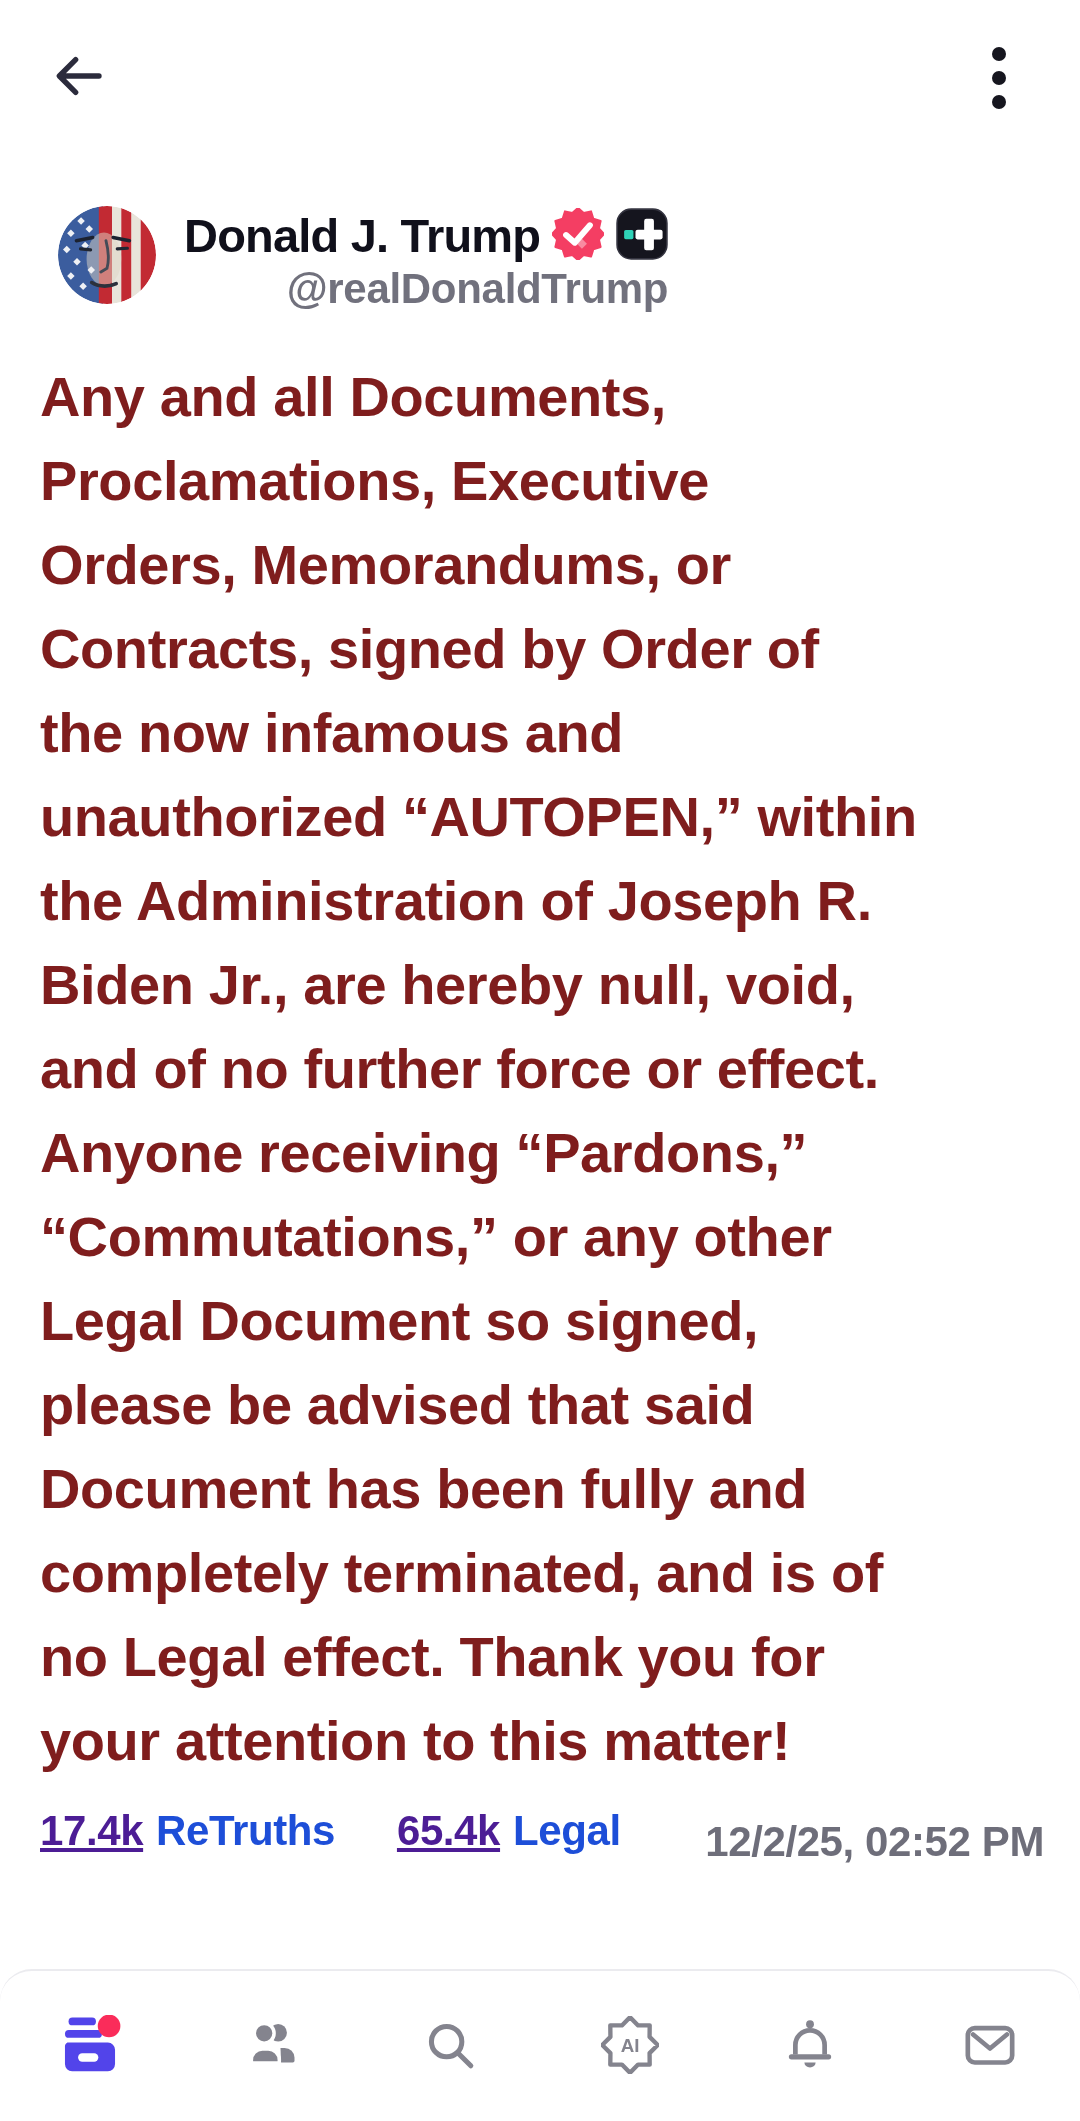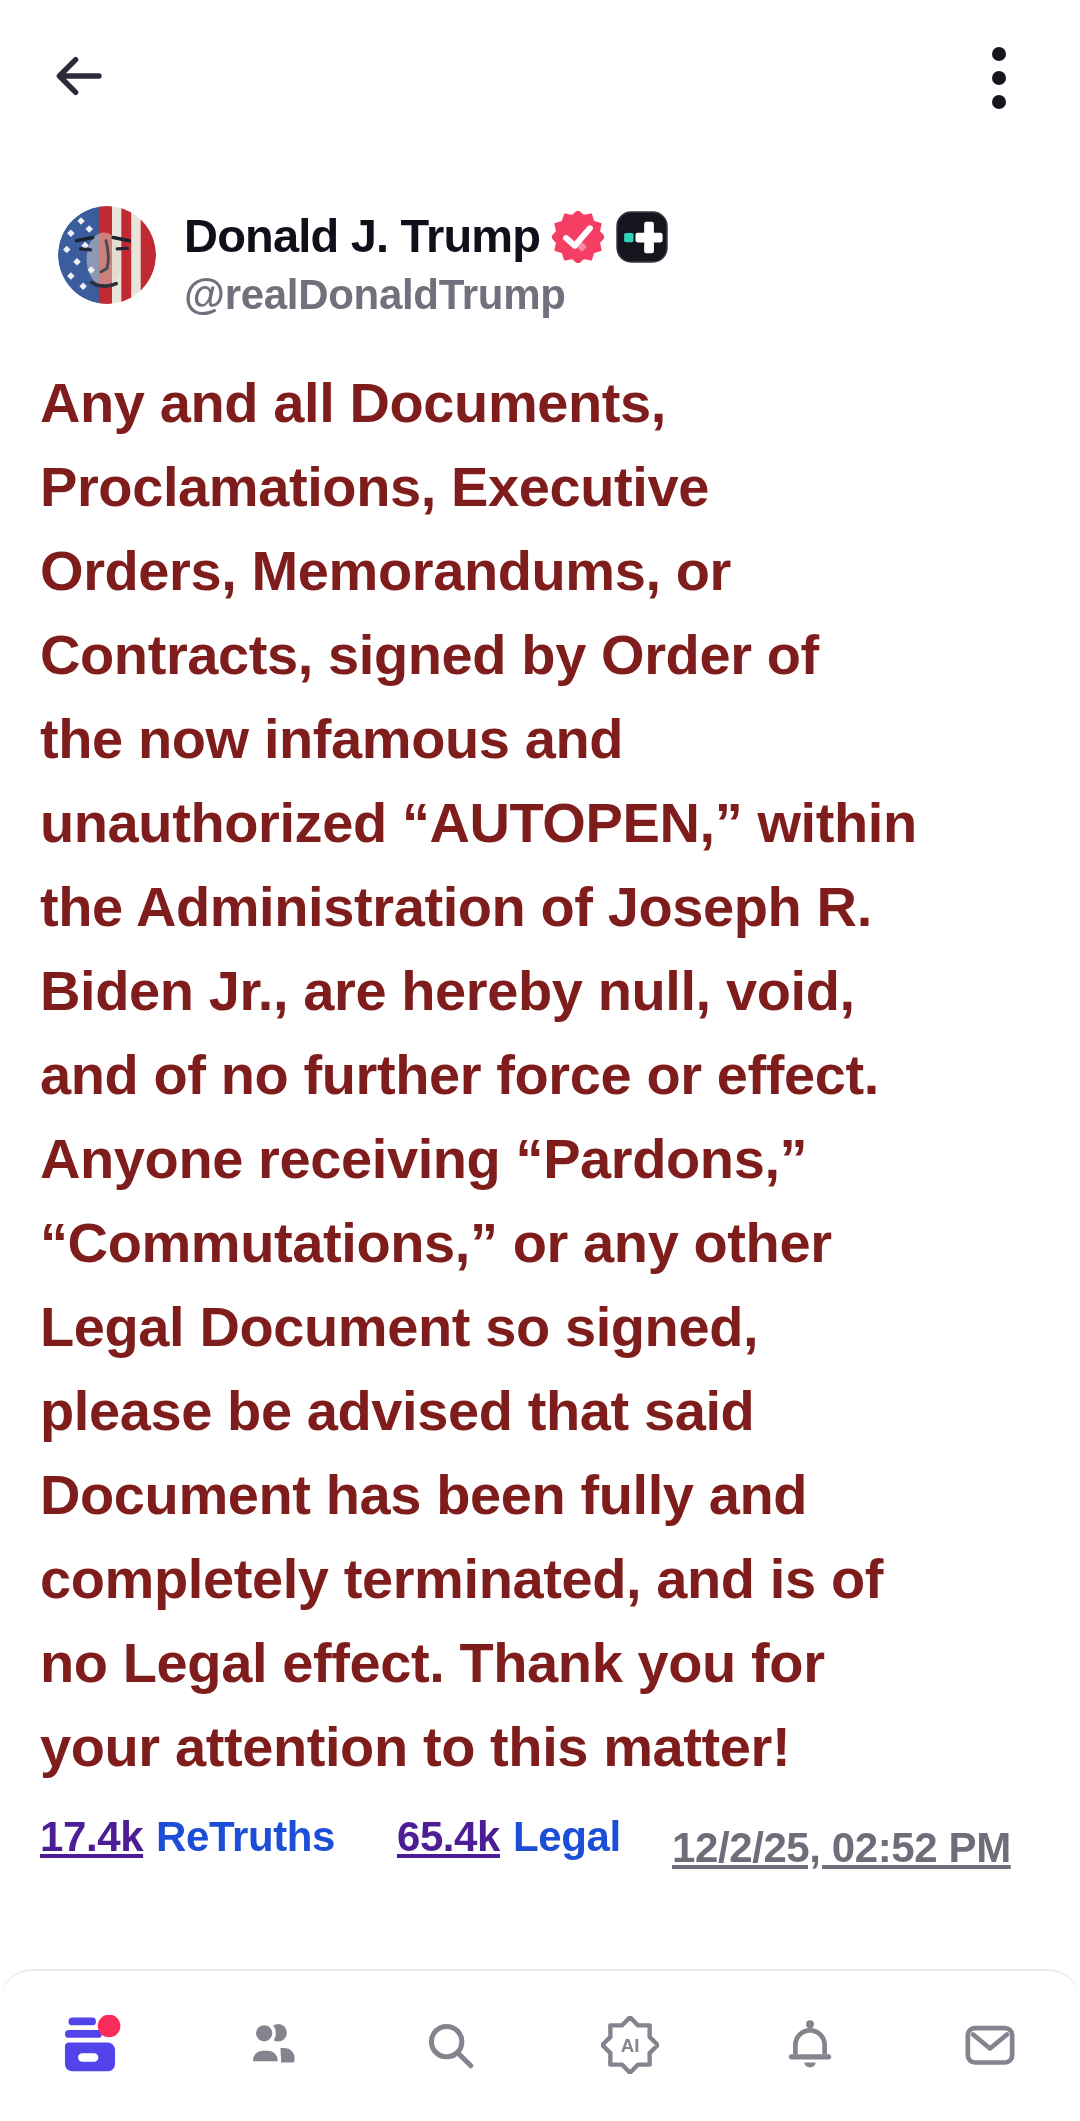--- a/index.html
+++ b/index.html
@@ -14,36 +14,36 @@
   .header-text { position:absolute; left:170px; top:20px; }
   .title { font-size:48px; font-weight:700; color:#262637; letter-spacing:-0.8px; }
   .subtitle { font-size:40px; font-weight:700; color:#6f6f7b; margin-top:5px; letter-spacing:-0.4px; }
   .kebab-btn { position:absolute; left:975px; top:44px; width:48px; height:70px;
     background:none; border:none; cursor:pointer; }
 
   
   .author-row { display:flex; margin:44px 40px 0 58px; }
   .avatar { width:98px; height:98px; border-radius:50%; overflow:hidden; flex:none; cursor:pointer; }
   .author-info { margin-left:28px; padding-top:2px; }
-  .name-row { display:flex; align-items:flex-end; gap:12px; }
+  .name-row { display:flex; align-items:flex-start; gap:12px; }
   .display-name { font-size:47px; font-weight:700; color:#10101b; letter-spacing:-0.8px; cursor:pointer; }
   .badge { width:52px; height:52px; flex:none; }
-  .handle { font-size:42px; font-weight:600; color:#71717d; margin-top:8px; letter-spacing:-0.3px; }
+  .handle { font-size:42px; font-weight:600; color:#71717d; margin-top:2px; letter-spacing:-0.3px;text-align:right; }
 
   
   .post-body { margin:42px 36px 0 40px; font-size:56px; font-weight:700;
     line-height:84px; color:#7f1d1d; letter-spacing:-0.4px; white-space:pre-line; }
 
   
   .stats-row { display:flex; align-items:flex-start; margin:24px 36px 0 40px;
     font-size:42px; font-weight:700; letter-spacing:-0.4px; }
   .stat-count { color:#4c1d95; cursor:pointer;text-decoration:underline; }
   .stat-label { color:#1d4ed8; margin-left:13px; cursor:pointer; }
   .stat-gap { margin-left:62px; }
-  .timestamp { flex:1; text-align:center; color:#6e6e7a; line-height:70px; margin-left:18px;text-decoration:underline; }
+  .timestamp { flex:1; text-align:right; color:#6e6e7a; line-height:70px; margin-left:18px; }
 
   
   .bottom-nav { position:absolute; left:0; right:0; bottom:0; height:152px;
     border-top:2px solid #ebebef; background:#fff; display:flex; align-items:center;border-radius:32px; }
   .nav-item { flex:1; display:flex; justify-content:center; align-items:center;
     background:none; border:none; cursor:pointer; height:100%; }
 </style>
 </head>
 <body>
 

